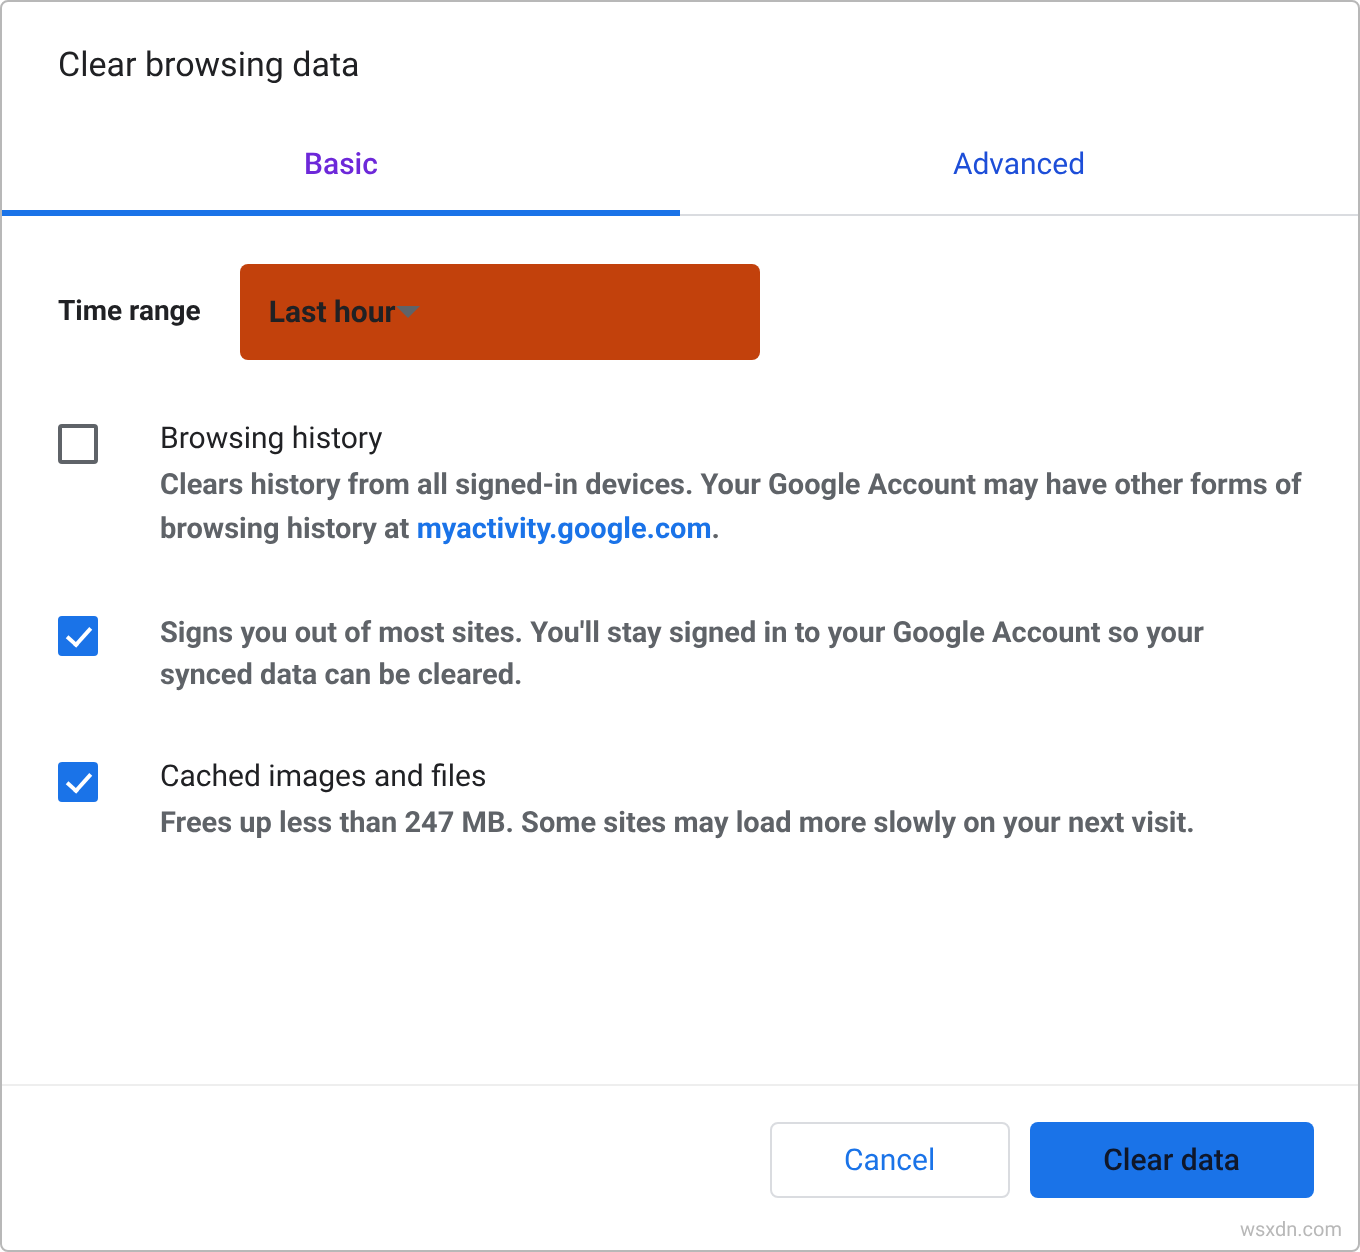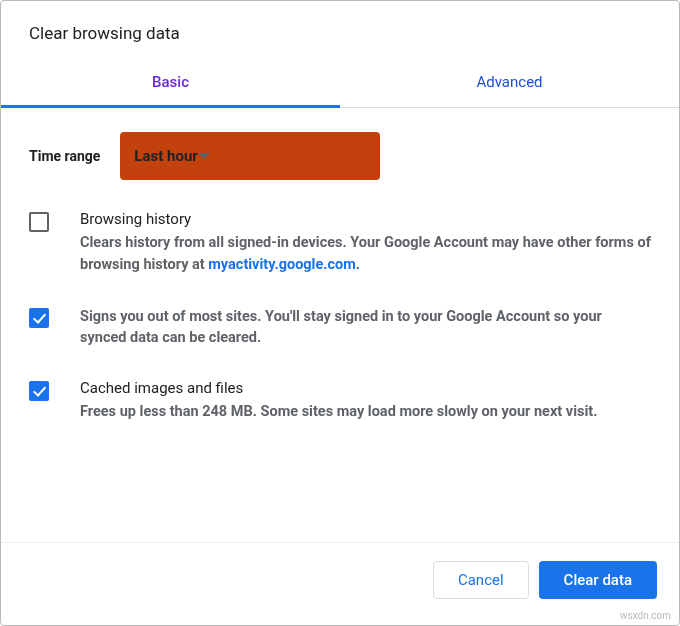--- a/index.html
+++ b/index.html
@@ -17,23 +17,23 @@
     .select-caret { width: 0; height: 0; border-left: 6px solid transparent; border-right: 6px solid transparent; border-top: 6px solid #5f6368; }
     .option-row { display: flex; gap: 31px; margin-bottom: 30px; }
     .option-check { width: 20px; height: 20px; border: 2px solid #5f6368; border-radius: 2px; cursor: pointer; margin-top: 2px; flex-shrink: 0; position: relative; }
     .option-check.checked { background: #1a73e8; border-color: #1a73e8; }
     .option-check.checked::after { content: ''; position: absolute; left: 5px; top: 1px; width: 5px; height: 10px; border: solid #fff; border-width: 0 2.5px 2.5px 0; transform: rotate(42deg); }
     .option-text { flex: 1; }
     .option-title { font-size: 15px; color: #202124; margin-bottom: 4px; }
     .option-desc { font-size: 14.5px; color: #5f6368; line-height: 1.5; font-weight: bold; }
     .option-desc a { color: #1a73e8; text-decoration: none; cursor: pointer; }
     .footer { position: absolute; bottom: 0; left: 0; right: 0; padding: 18px 22px 26px 22px; display: flex; justify-content: flex-end; gap: 10px; border-top: 1px solid #eeeeee; }
-    .btn { height: 38px; padding: 0 24px; font-size: 15px; border-radius: 4px; cursor: pointer; display: flex; align-items: center; border: 1px solid transparent; }
+    .btn { height: 38px; padding: 0 36px; font-size: 15px; border-radius: 4px; cursor: pointer; display: flex; align-items: center; border: 1px solid transparent; }
     .btn.secondary { background: #fff; border: 1px solid #dadce0; color: #1a73e8; }
-    .btn.primary { background: #1a73e8; color: #ffffff; font-weight: 500; }
+    .btn.primary { background: #1a73e8; color: #0f172a; font-weight: 500; }
     .watermark { position: absolute; bottom: 4px; right: 8px; font-size: 10px; color: #b8b8b8; }
   </style>
 </head>
 <body>
 
 <div class="title">Clear browsing data</div>
 
 <div class="tabs">
   <div class="tab active">Basic</div>
   <div class="tab inactive">Advanced</div>
@@ -63,21 +63,21 @@
     <div class="option-check checked"></div>
     <div class="option-text">
       <div class="option-desc">Signs you out of most sites. You'll stay signed in to your Google Account so your synced data can be cleared.</div>
     </div>
   </div>
 
   <div class="option-row">
     <div class="option-check checked"></div>
     <div class="option-text">
       <div class="option-title">Cached images and files</div>
-      <div class="option-desc">Frees up less than 248 MB. Some sites may load more slowly on your next visit.</div>
+      <div class="option-desc">Frees up less than 247 MB. Some sites may load more slowly on your next visit.</div>
     </div>
   </div>
 
 </div>
 
 <div class="footer">
   <div class="btn secondary">Cancel</div>
   <div class="btn primary">Clear data</div>
 </div>
 

